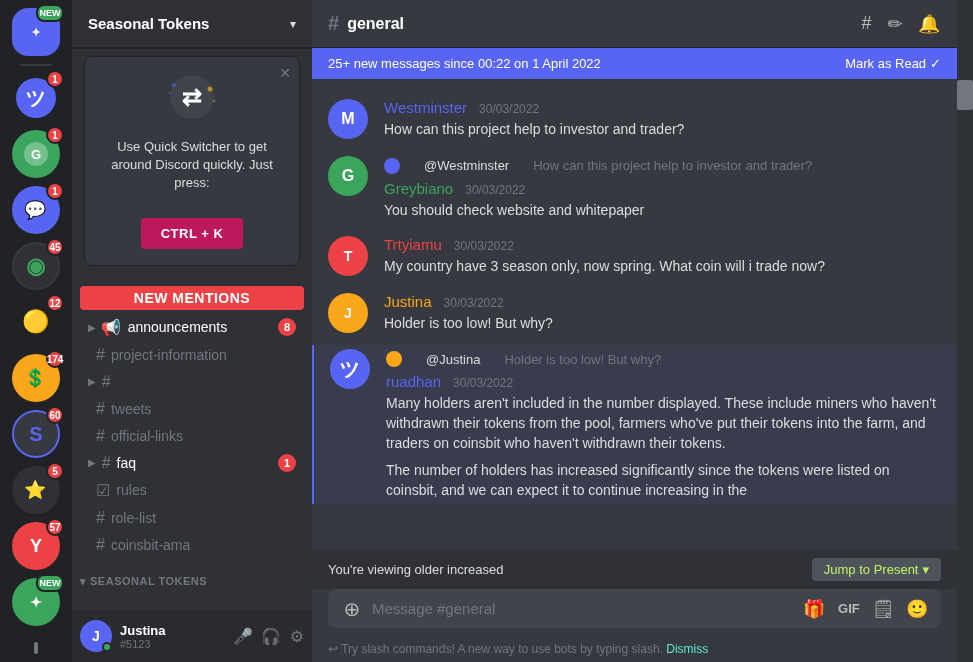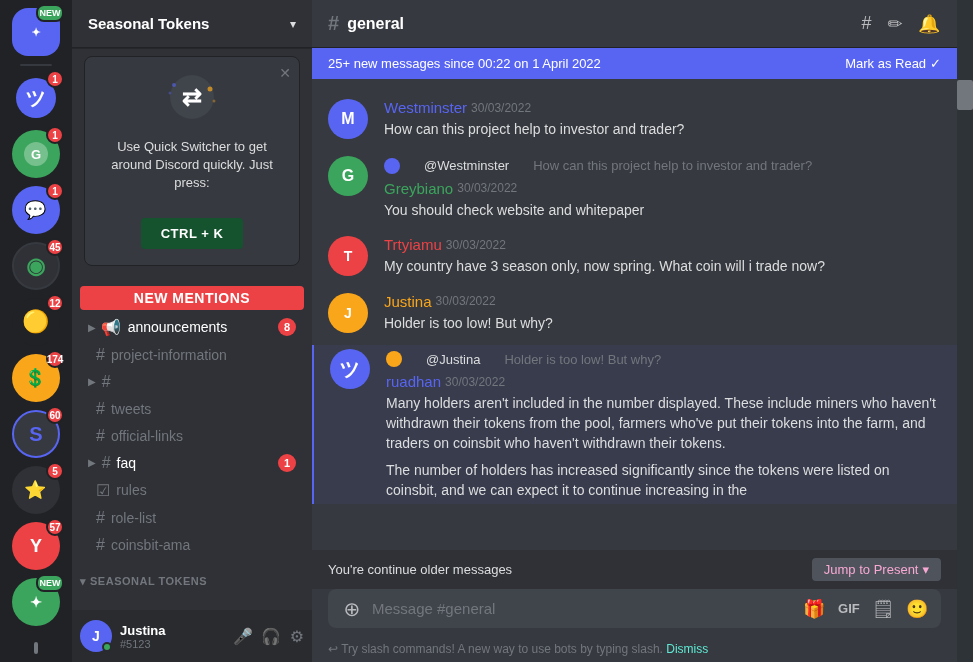--- a/index.html
+++ b/index.html
@@ -126,21 +126,21 @@
       margin-bottom: 8px;
       color: #ffffff;
     }
     .quick-switcher-text {
       font-size: 13px;
       color: #dcddde;
       margin-bottom: 25px;
       line-height: 1.4;
     }
     .quick-switcher-btn {
-      background: #14532d;
+      background: #be185d;
       color: #ffffff;
       border: none;
       border-radius: 4px;
       padding: 8px 20px;
       font-size: 13px;
       font-weight: 600;
       cursor: pointer;
       letter-spacing: 0.5px;
     }
 
@@ -322,21 +322,21 @@
       flex-shrink: 0;
       display: flex;
       align-items: center;
       justify-content: center;
       font-weight: 700;
       font-size: 16px;
       color: white;
     }
 
     .message-content { flex: 1; }
-    .message-header { display: flex; align-items: center; gap: 4px; margin-bottom: 4px; }
+    .message-header { display: flex; align-items: flex-end; gap: 12px; margin-bottom: 4px; }
     .message-author { font-weight: 500; font-size: 15px; }
     .message-timestamp { font-size: 12px; color: #72767d; }
     .message-text { font-size: 14px; color: #dcddde; line-height: 1.4; }
 
     .reply-preview {
       display: flex;
       align-items: center;
       gap: 24px;
       padding: 2px 0 6px 0;
       color: #72767d;
@@ -361,21 +361,21 @@
       padding: 8px 16px;
       display: flex;
       align-items: center;
       justify-content: space-between;
       flex-shrink: 0;
     }
     .older-messages-text { font-size: 13px; color: #dcddde; }
     .jump-to-present-btn {
       background: none;
       border: none;
-      color: #f9a8d4;
+      color: #bef264;
       font-size: 13px;
       cursor: pointer;
       font-weight: 500;
       background: #4f545c;
       padding: 4px 12px;
       border-radius: 4px;
       display: flex;
       align-items: center;
       gap: 4px;
     }
@@ -721,21 +721,21 @@
           <span class="message-timestamp">30/03/2022</span>
         </div>
         <div class="message-text">Many holders aren't included in the number displayed. These include miners who haven't withdrawn their tokens from the pool, farmers who've put their tokens into the farm, and traders on coinsbit who haven't withdrawn their tokens.</div>
         <div class="message-text" style="margin-top:8px;">The number of holders has increased significantly since the tokens were listed on coinsbit, and we can expect it to continue increasing in the</div>
       </div>
     </div>
 
   </div>
 
   <div class="older-messages-bar">
-    <span class="older-messages-text">You're continue older messages</span>
+    <span class="older-messages-text">You're viewing older increased</span>
     <button class="jump-to-present-btn">
       <span>Jump to Present</span>
       <span>▾</span>
     </button>
   </div>
 
   <div class="message-input-area">
     <div class="message-input-box">
       <span class="message-input-plus">⊕</span>
       <input class="message-input" type="text" placeholder="Message #general" style="">

